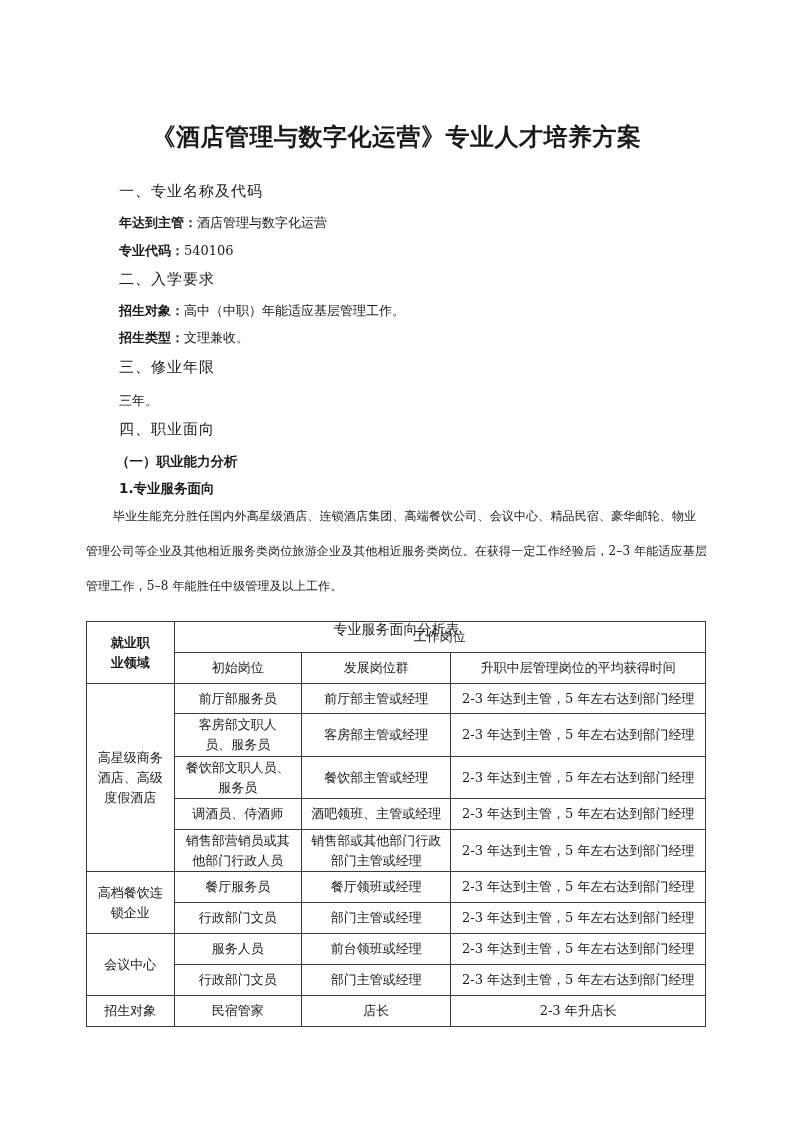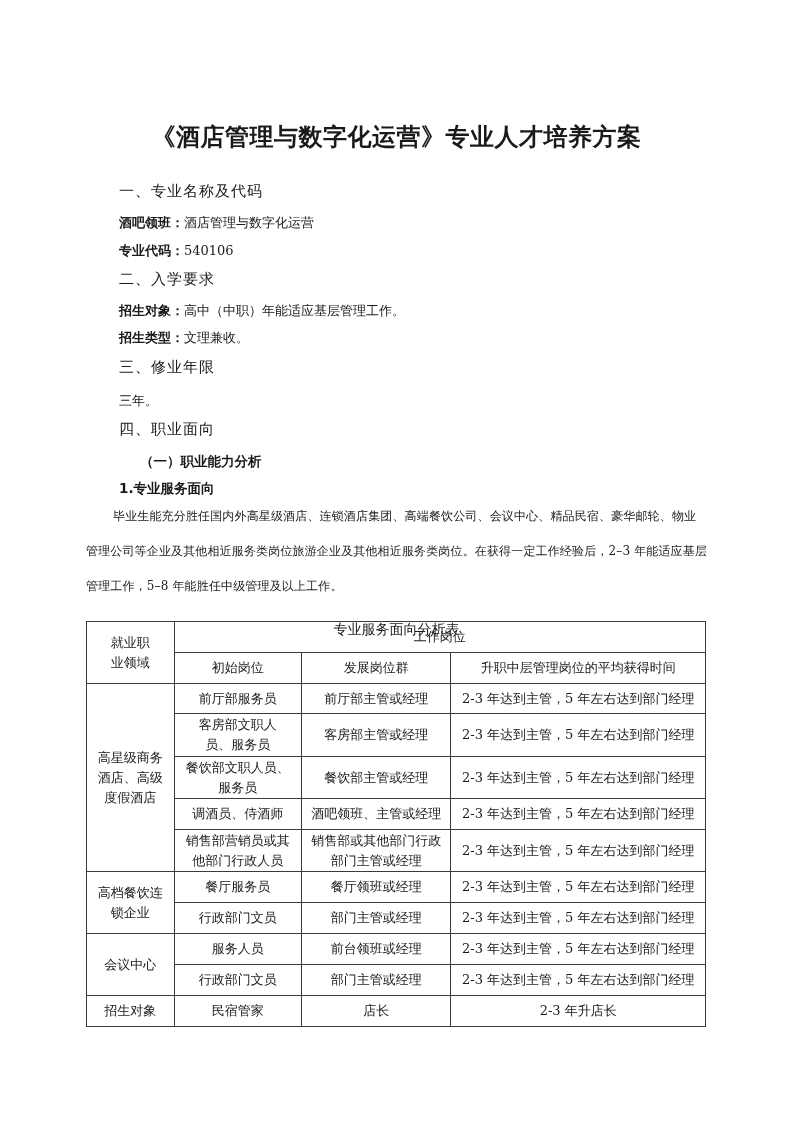--- a/index.html
+++ b/index.html
@@ -22,55 +22,55 @@
     .c3 { width: 147px; }
     .c4 { width: 250px; }
   </style>
 </head>
 <body>
 
 <div class="abs title serif">《酒店管理与数字化运营》专业人才培养方案</div>
 
 <div class="abs h1 sans" style="top:182px;">一、专业名称及代码</div>
 <div class="abs para serif" style="top:214px;">
-  <b class="sans">酒吧领班：</b><span>酒店管理与数字化运营</span>
+  <b class="sans">年达到主管：</b><span>酒店管理与数字化运营</span>
 </div>
 <div class="abs para serif" style="top:242px;">
   <b class="sans">专业代码：</b><span>540106</span>
 </div>
 
 <div class="abs h1 sans" style="top:270px;">二、入学要求</div>
 <div class="abs para serif" style="top:302px;">
   <b class="sans">招生对象：</b><span>高中（中职）年能适应基层管理工作。</span>
 </div>
 <div class="abs para serif" style="top:329px;">
   <b class="sans">招生类型：</b><span>文理兼收。</span>
 </div>
 
 <div class="abs h1 sans" style="top:358px;">三、修业年限</div>
 <div class="abs para serif" style="top:392px;">三年。</div>
 
 <div class="abs h1 sans" style="top:420px;">四、职业面向</div>
-<div class="abs h2 sans" style="top:453px;margin-left:24px;">（一）职业能力分析</div>
+<div class="abs h2 sans" style="top:453px;">（一）职业能力分析</div>
 <div class="abs h3 sans" style="top:480px;">1.专业服务面向</div>
 
 <div class="abs body-text serif">毕业生能充分胜任国内外高星级酒店、连锁酒店集团、高端餐饮公司、会议中心、精品民宿、豪华邮轮、物业管理公司等企业及其他相近服务类岗位旅游企业及其他相近服务类岗位。在获得一定工作经验后，2–3 年能适应基层管理工作，5–8 年能胜任中级管理及以上工作。</div>
 
 <div class="abs table-caption sans">专业服务面向分析表</div>
 
 <table class="grid serif">
   <colgroup>
       <col class="c1">
       <col class="c2">
       <col class="c3">
       <col class="c4">
     </colgroup>
   <tbody>
       <tr style="height:31px;">
-    <td rowspan="2" style="padding:0 20px;">就业职业领域</td>
+    <td rowspan="2" style="padding:0 20px;font-weight:bold;">就业职业领域</td>
     <td colspan="3">工作岗位</td>
   </tr>
   <tr style="height:31px;">
     <td>初始岗位</td>
     <td>发展岗位群</td>
     <td>升职中层管理岗位的平均获得时间</td>
   </tr>
 
   <tr style="height:30px;">
     <td rowspan="5" style="padding:0 6px;">高星级商务酒店、高级度假酒店</td>

